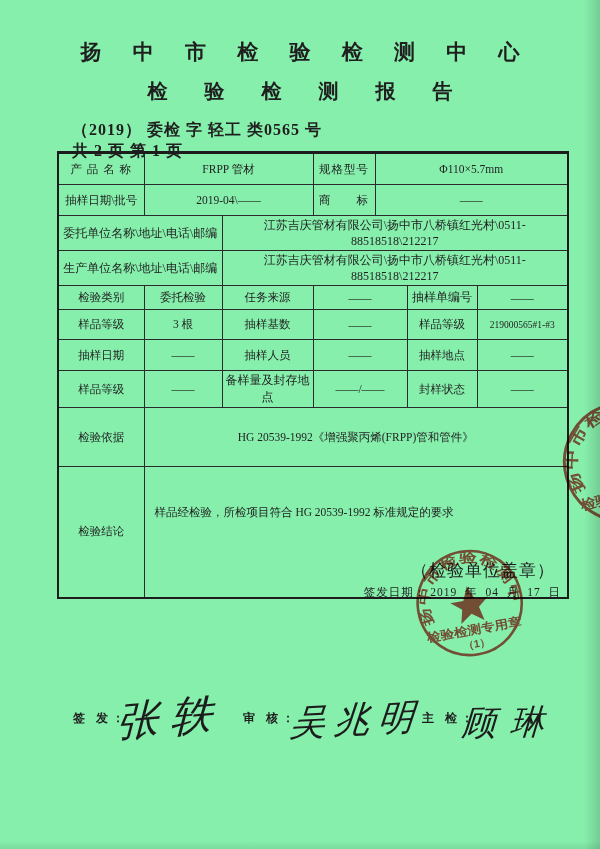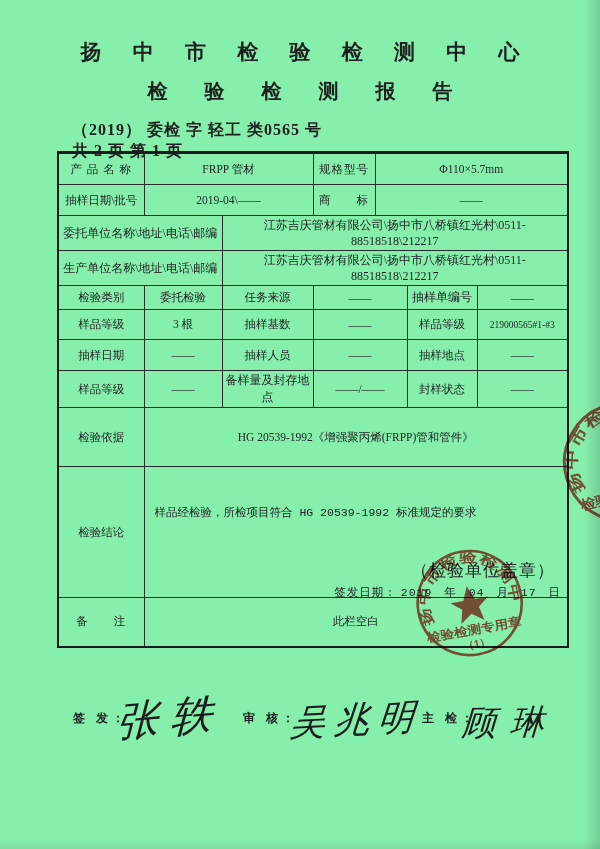--- a/index.html
+++ b/index.html
@@ -18,21 +18,21 @@
     justify-content:space-between;font-size:16px;font-weight:bold;letter-spacing:1px;flex-direction:column;}
 
   table.report{position:absolute;left:57px;top:151px;width:511px;border-collapse:collapse;
     table-layout:fixed;font-size:11.5px;}
   table.report td{border:1px solid #2b2b2b;text-align:center;vertical-align:middle;
     padding:1px 3px;overflow:hidden;}
   table.report{border:2px solid #1c1c1c;border-top-width:3px;}
   td.left{text-align:left;padding-left:9px;}
   td.lab{letter-spacing:1px;}
   td.small{font-size:12px;}
-  .conc-cell{position:relative;padding:0;font-family:Liberation Mono, monospace;}
+  .conc-cell{position:relative;padding:0;}
   .conc-text{position:absolute;left:10px;top:38px;width:380px;text-align:left;font-size:11.5px;}
   .seal-note{position:absolute;right:12px;top:92px;font-size:17px;letter-spacing:1px;}
   .issue-line{position:absolute;right:6px;top:118px;font-size:11.5px;letter-spacing:1px;}
   .issue-line .dt{margin-left:4px;word-spacing:4px;}
 
   .sig-row{position:absolute;left:0;top:694px;width:600px;height:70px;font-size:12px;}
   .sig-label{position:absolute;top:16px;font-weight:bold;letter-spacing:4px;}
   .sig-name{position:absolute;font-family:"Liberation Serif","DejaVu Serif",serif;
     font-style:italic;color:#1c1c1c;white-space:nowrap;}
   .sig-1{left:116px;top:-4px;font-size:42px;letter-spacing:12px;transform:rotate(-5deg) skewX(-6deg);}
@@ -126,24 +126,20 @@
     <tr style="height:131px">
       <td>检验结论</td>
       <td colspan="6" class="conc-cell">
         <div class="conc-text">样品经检验，所检项目符合 HG 20539-1992 标准规定的要求</div>
         <div class="seal-note">（检验单位盖章）</div>
         <div class="issue-line">
           <span>签发日期：</span><span class="dt">2019 年 04 月 17 日</span>
         </div>
       </td>
     </tr>
-    <tr style="height:49px">
-      <td class="lab">备　　注</td>
-      <td colspan="6" class="left">此栏空白</td>
-    </tr>
   </tbody>
     </table>
 
   <div class="sig-row">
     <span class="sig-label" style="left:73px">签  发：</span>
     <span class="sig-name sig-1">张轶</span>
     <span class="sig-label" style="left:243px">审  核：</span>
     <span class="sig-name sig-2">吴兆明</span>
     <span class="sig-label" style="left:422px">主  检：</span>
     <span class="sig-name sig-3">顾琳</span>

